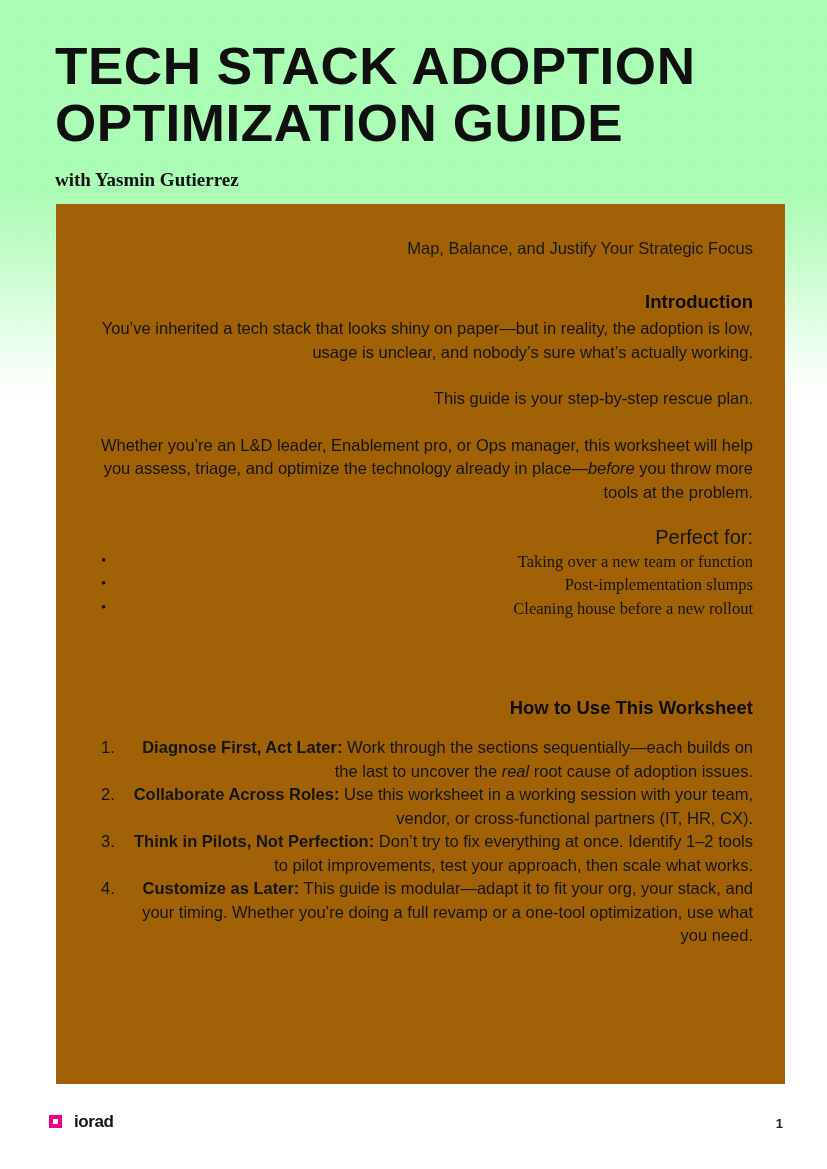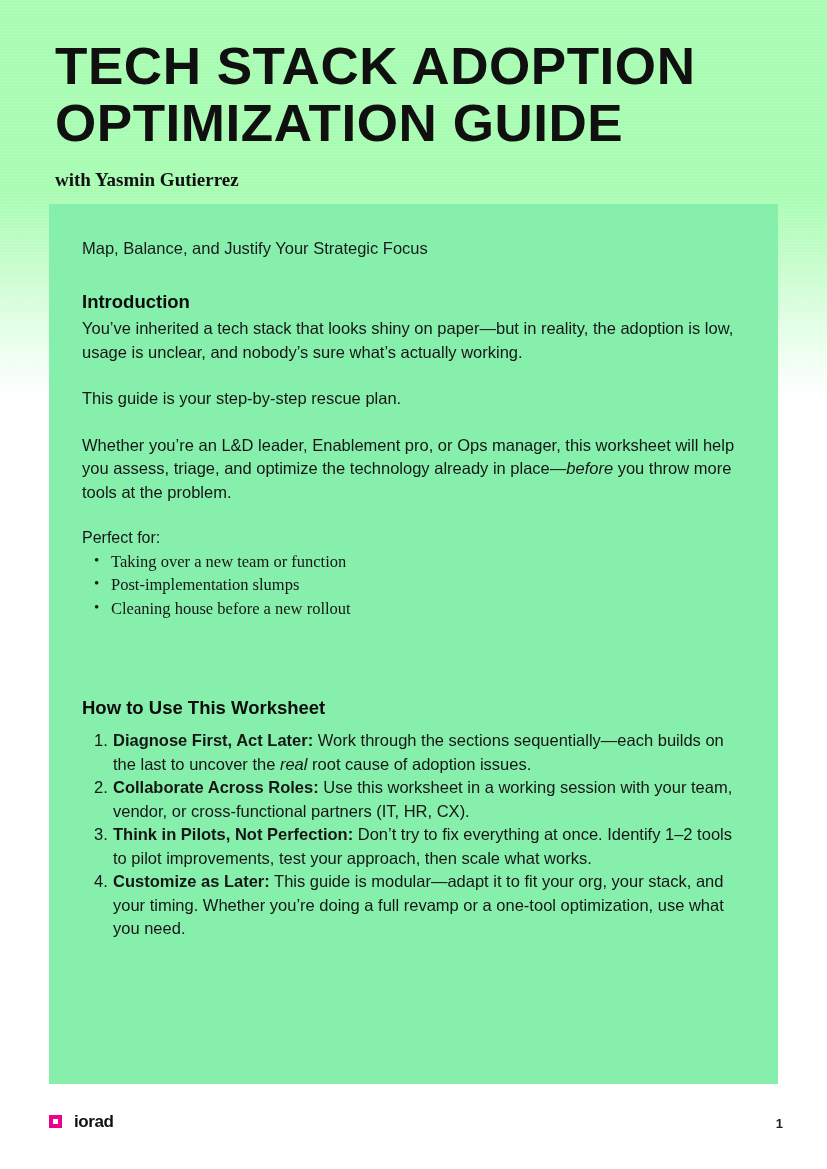--- a/index.html
+++ b/index.html
@@ -73,27 +73,28 @@
     font-family: Liberation Serif, serif;
     font-weight: bold;
     font-size: 19px;
     line-height: 24px;
     color: #111111;
   }
 
   
   #content-card {
     position: absolute;
-    left: 49px;
+    left: 56px;
     top: 204px;
     width: 729px;
     min-height: 880px;
-    background: #86efac;
+    background: #a16207;
     z-index: 2;
     padding: 33px 32px 40px 33px;
+    text-align: right;
   }
 
   #content-body {
     font-family: "Liberation Sans", sans-serif;
     font-size: 16.5px;
     line-height: 23px;
     color: #161616;
   }
 
   .tagline {
@@ -118,21 +119,21 @@
     margin: 0;
   }
 
   .gap-lg { height: 23px; }
   .gap-md { height: 22px; }
 
   em { font-style: italic; }
   strong { font-weight: bold; }
 
   .perfect-label {
-    font-size: 16px;
+    font-size: 20px;
     line-height: 23.5px;
     color: #161616;
     margin: 0 0 0 0;
   }
 
   ul.bullet-list {
     list-style: none;
     margin: 0 0 0 0;
     padding: 0;
     font-family: Liberation Serif, serif;
@@ -148,21 +149,21 @@
     content: "\2022";
     position: absolute;
     left: 12px;
     top: -1px;
     font-size: 15px;
     color: #161616;
   }
 
   #howto-heading {
     margin-top: 76px;
-    margin-bottom: 9px;
+    margin-bottom: 16px;
   }
 
   ol.numbered-list {
     list-style: none;
     margin: 0;
     padding: 0;
     counter-reset: howto;
   }
   ol.numbered-list li {
     position: relative;

